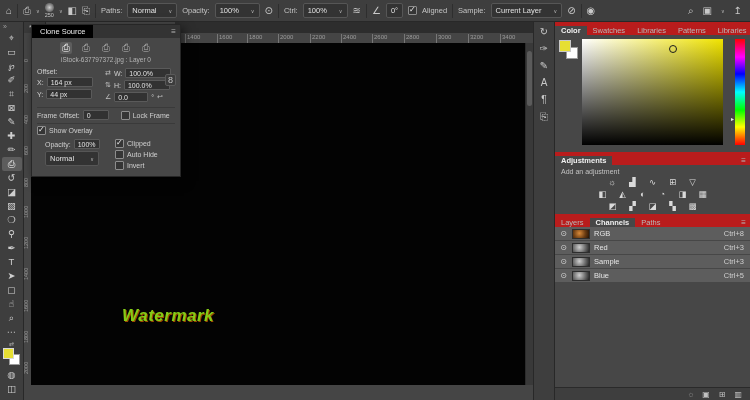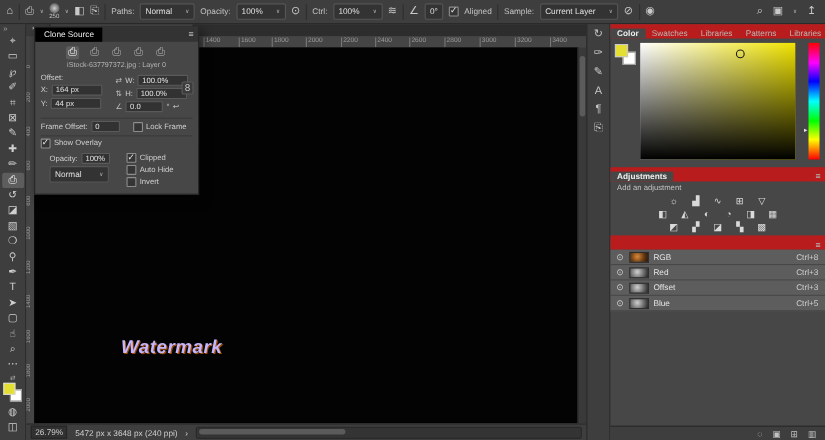--- a/index.html
+++ b/index.html
@@ -286,32 +286,24 @@
 
         <span class="vtick" style="top: 240px;">1400</span>
 
         <span class="vtick" style="top: 272px;">1600</span>
 
         <span class="vtick" style="top: 303px;">1800</span>
 
         <span class="vtick" style="top: 334px;">2000</span>
       </div>
     <div class="canvas">
-      <span class="watermark" style="color: #c4b5fd;">Watermark</span>
+      <span class="watermark" style="color: #84cc16; margin-left: 12px;">Watermark</span>
     </div>
     <div class="vscroll">
       <span class="vthumb"></span>
-    </div>
-    <div class="statusbar">
-      <span class="zoombox">26.79%</span>
-      <span>5472 px x 3648 px (240 ppi)</span>
-      <span>›</span>
-      <span class="hscroll">
-        <span class="hthumb"></span>
-      </span>
     </div>
   </div>
 
   <div class="clonepanel">
     <div class="cs-header">
       <span class="cs-tab">Clone Source</span>
       <span class="pmenu">≡</span>
     </div>
     <div class="cs-body">
       <div class="stamprow">
@@ -490,20 +482,28 @@
           <span class="adjicon">◪</span>
 
           <span class="adjicon">▚</span>
 
           <span class="adjicon">▩</span>
         </div>
     </div>
 
     <div class="chpanel">
       <div class="ptabs">
+        <span style="display:flex;align-items:stretch;">
+
+            <span class="ptab">Layers</span>
+
+            <span class="ptab active">Channels</span>
+
+            <span class="ptab">Paths</span>
+          </span>
         <span class="pmenu">≡</span>
       </div>
       <div>
 
           <div class="chrow">
             <span class="eye">⊙</span>
             <span class="thumb thumb-rgb"></span>
             <span class="chname">RGB</span>
             <span class="chkey">Ctrl+8</span>
           </div>
@@ -511,21 +511,21 @@
           <div class="chrow">
             <span class="eye">⊙</span>
             <span class="thumb thumb-gray"></span>
             <span class="chname">Red</span>
             <span class="chkey">Ctrl+3</span>
           </div>
 
           <div class="chrow">
             <span class="eye">⊙</span>
             <span class="thumb thumb-gray"></span>
-            <span class="chname">Offset</span>
+            <span class="chname">Sample</span>
             <span class="chkey">Ctrl+3</span>
           </div>
 
           <div class="chrow">
             <span class="eye">⊙</span>
             <span class="thumb thumb-gray"></span>
             <span class="chname">Blue</span>
             <span class="chkey">Ctrl+5</span>
           </div>
         </div>

